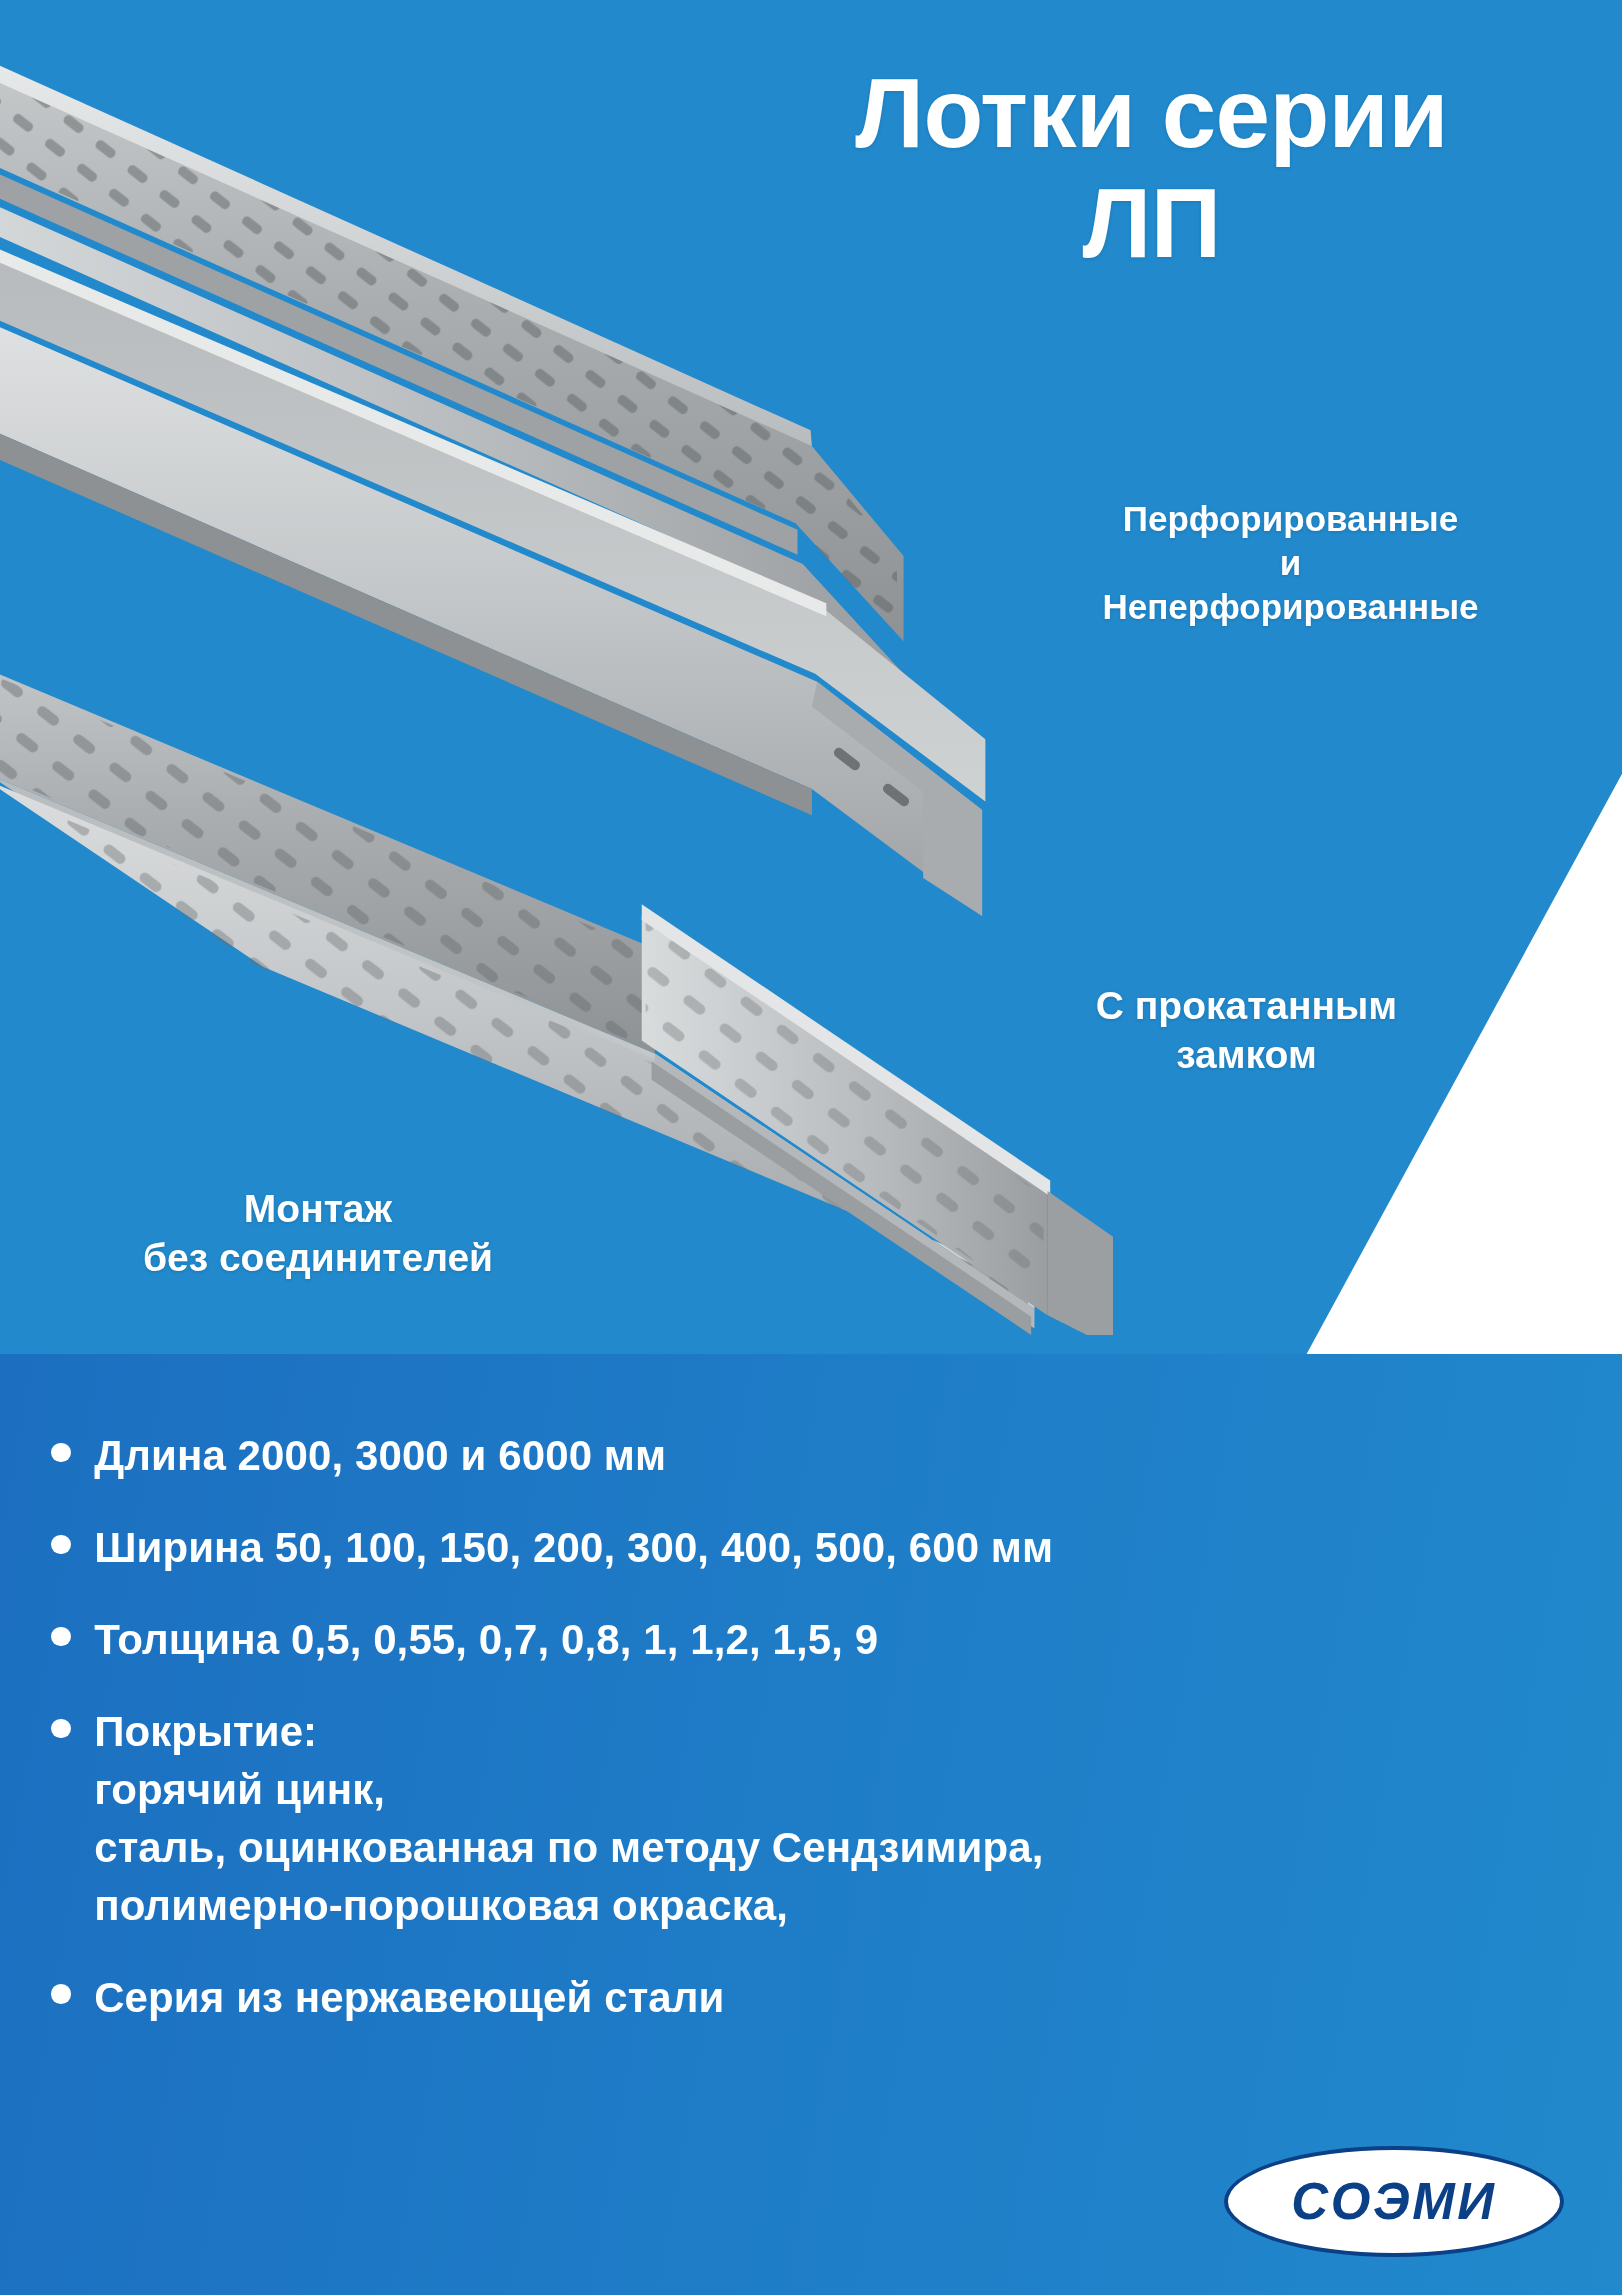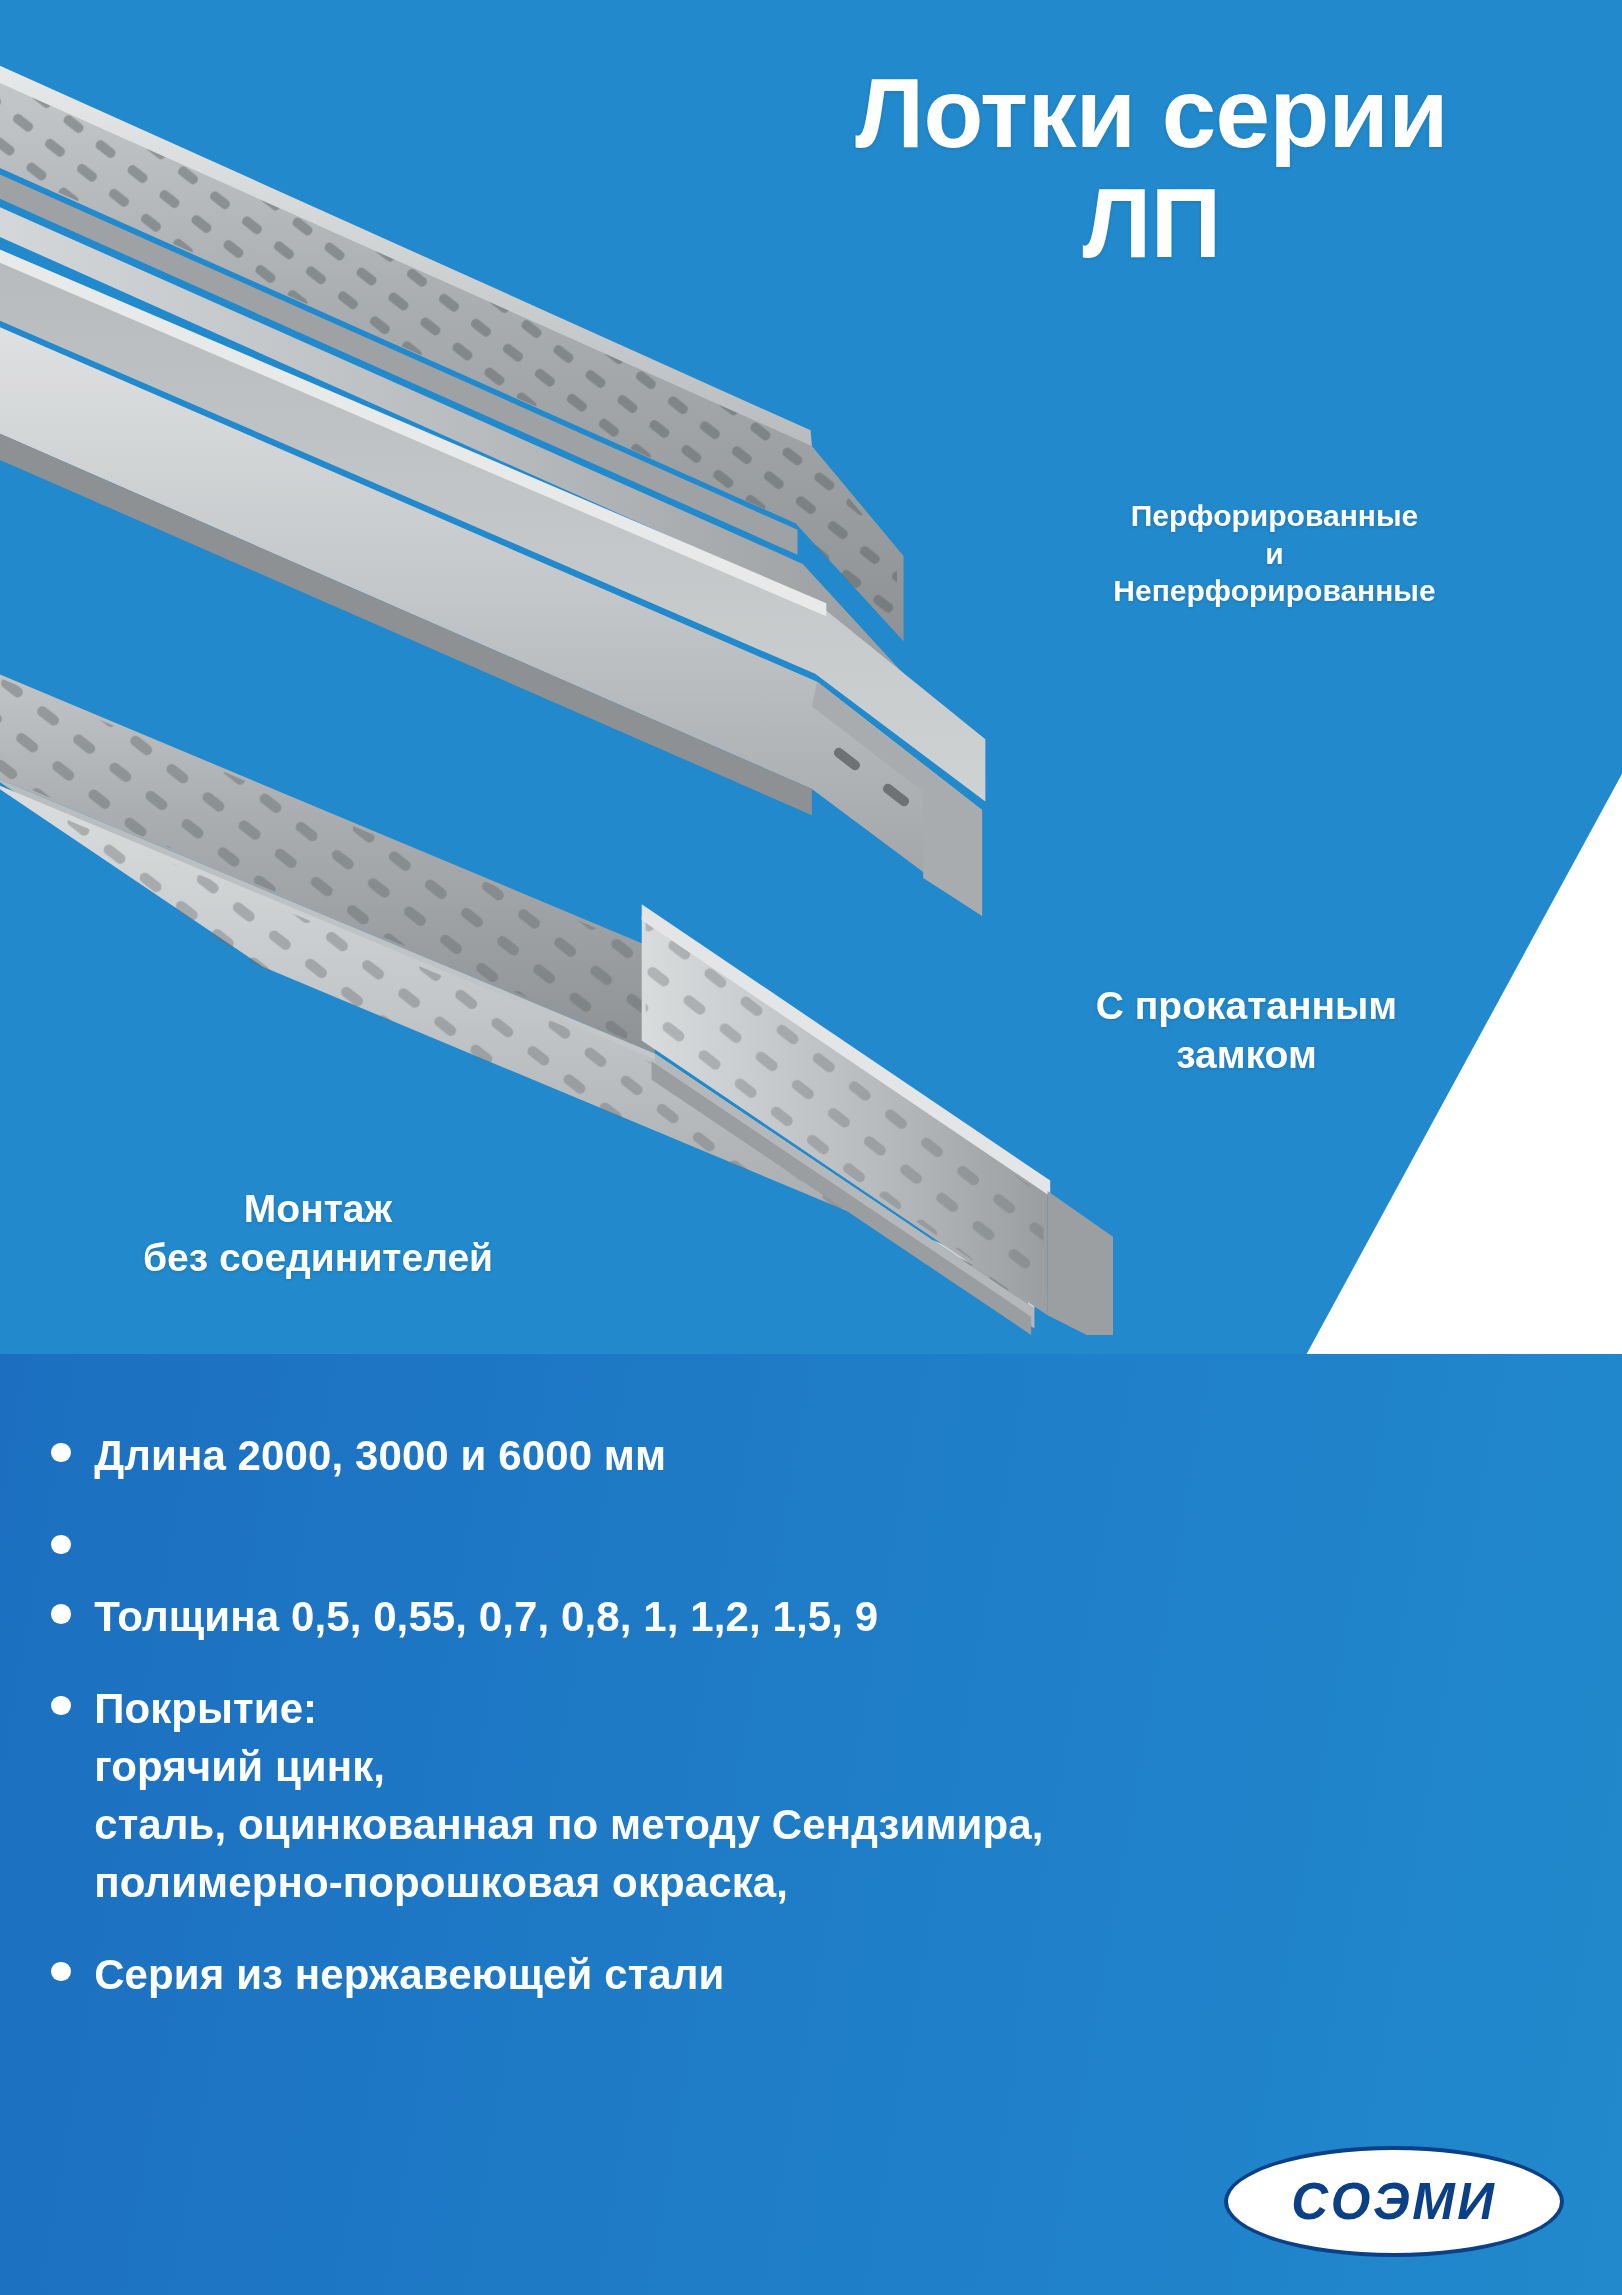--- a/index.html
+++ b/index.html
@@ -56,24 +56,24 @@
   .callout {
     position: absolute;
     color: #ffffff;
     font-weight: bold;
     text-align: center;
     line-height: 1.25;
     text-shadow: 0 1.3px 3.3px rgba(0,0,0,0.15);
     white-space: pre-line;
   }
   .callout-perf {
-    right: 21px;
+    right: 5px;
     top: 497px;
     width: 655px;
-    font-size: 30px;
+    font-size: 35px;
   }
   .callout-lock {
     right: 128px;
     top: 982px;
     width: 497px;
     font-size: 39px;
   }
   .callout-mount {
     left: 43px;
     top: 1185px;
@@ -276,20 +276,21 @@
     <div class="specs">
 
       <div class="spec-item">
         <span class="bullet"></span>
         <span class="spec-text">Длина 2000, 3000 и 6000 мм</span>
       </div>
 
 
       <div class="spec-item">
         <span class="bullet"></span>
+        <span class="spec-text">Ширина 50, 100, 150, 200, 300, 400, 500, 600 мм</span>
       </div>
 
       <div class="spec-item">
         <span class="bullet"></span>
         <span class="spec-text">Толщина 0,5, 0,55, 0,7, 0,8, 1, 1,2, 1,5, 9</span>
       </div>
 
       <div class="spec-item">
         <span class="bullet"></span>
         <span class="spec-text">Покрытие:

